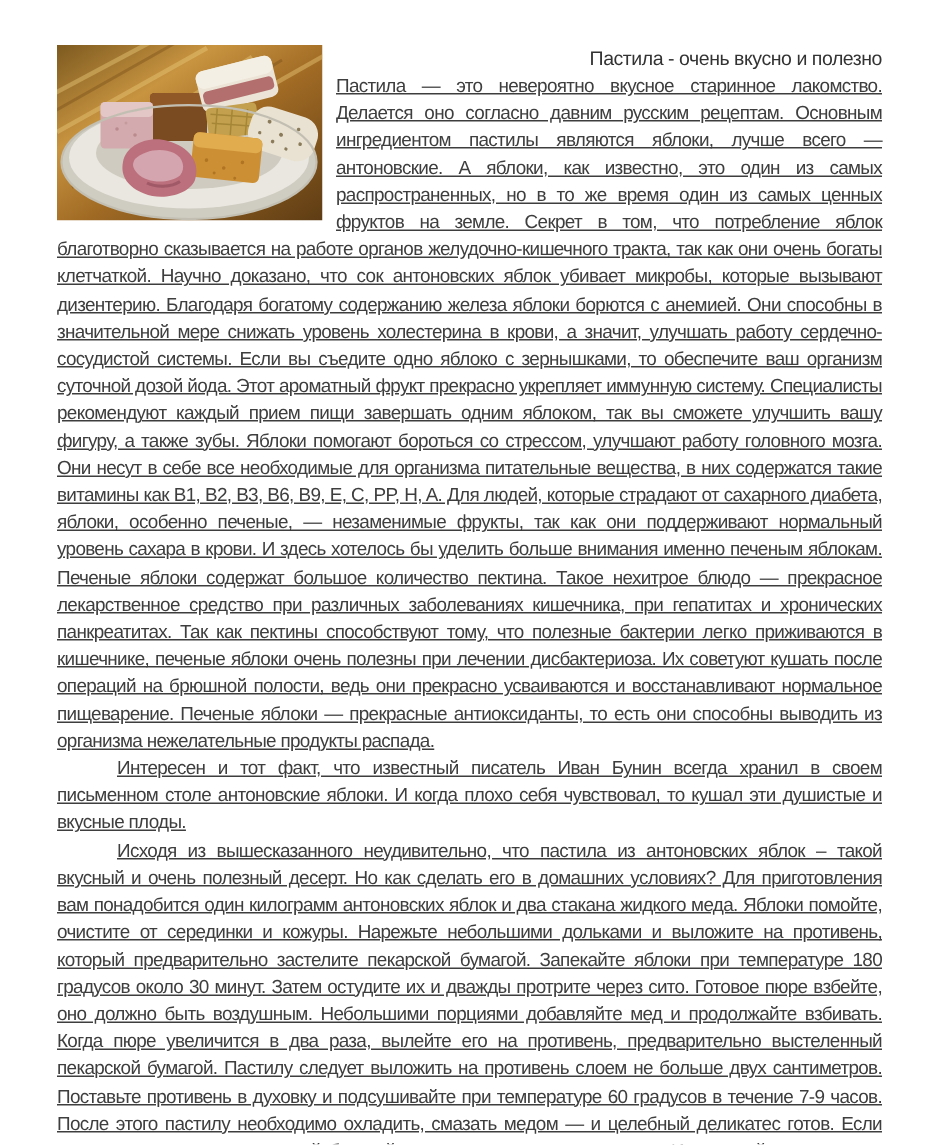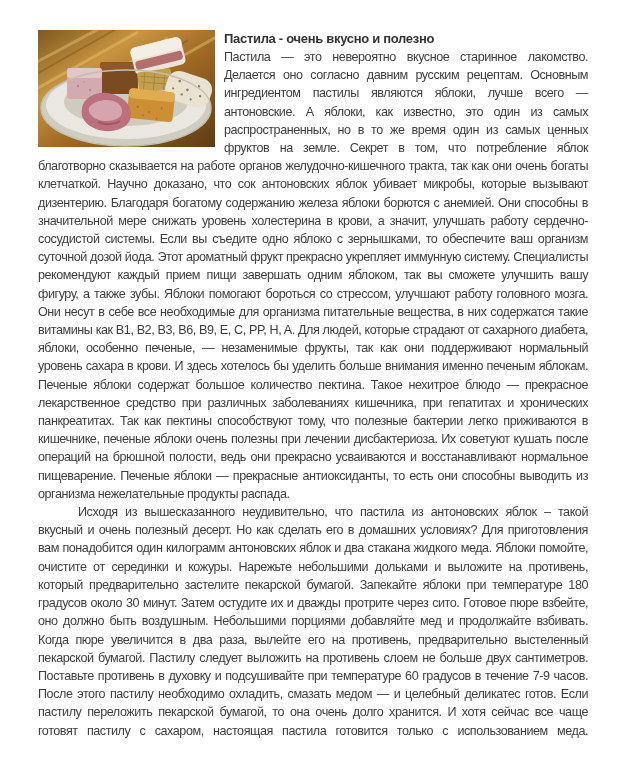--- a/index.html
+++ b/index.html
@@ -24,29 +24,29 @@
   }
   .photo {
     float: left;
     width: 177px;
     height: 117px;
     margin: 0 9px 3px 0;
   }
   .photo svg { display: block; }
   .title {
     font-size: 13px;
-    font-weight: bold;
-    text-align: left;
+    font-weight: normal;
+    text-align: right;
     margin: 0;
     padding: 0 0 1px 0;
     color: #333333;
     line-height: 17px;
     letter-spacing: -0.3px;
   }
-  p.para { margin: 0; padding: 0; }
+  p.para { margin: 0; padding: 0; text-decoration: underline; }
   p.para.indent { text-indent: 40px; }
   p.para.stretch-last { text-align-last: justify; }
   .watermark {
     position: absolute;
     right: 3px;
     bottom: 3px;
     width: 124px;
     height: 66px;
     pointer-events: none;
   }
@@ -139,18 +139,19 @@
         <path d="M52 76 C58 70 70 68 78 72 C84 75 86 82 82 87 C74 93 60 92 54 86 C50 82 50 79 52 76 Z" fill="#d9b3ba" opacity="0.8"></path>
         <path d="M60 92 C66 95 76 95 82 91" stroke="#94505e" stroke-width="2" fill="none" opacity="0.7"></path>
 
         <ellipse cx="88" cy="78" rx="85" ry="38" fill="none" stroke="#c2bfb2" stroke-width="1.5"></ellipse>
       </svg>
     </div>
 
     <h1 class="title">Пастила - очень вкусно и полезно</h1>
 
     <p class="para">Пастила — это невероятно вкусное старинное лакомство. Делается оно согласно давним русским рецептам. Основным ингредиентом пастилы являются яблоки, лучше всего — антоновские. А яблоки, как известно, это один из самых распространенных, но в то же время один из самых ценных фруктов на земле. Секрет в том, что потребление яблок благотворно сказывается на работе органов желудочно-кишечного тракта, так как они очень богаты клетчаткой. Научно доказано, что сок антоновских яблок убивает микробы, которые вызывают дизентерию. Благодаря богатому содержанию железа яблоки борются с анемией. Они способны в значительной мере снижать уровень холестерина в крови, а значит, улучшать работу сердечно-сосудистой системы. Если вы съедите одно яблоко с зернышками, то обеспечите ваш организм суточной дозой йода. Этот ароматный фрукт прекрасно укрепляет иммунную систему. Специалисты рекомендуют каждый прием пищи завершать одним яблоком, так вы сможете улучшить вашу фигуру, а также зубы. Яблоки помогают бороться со стрессом, улучшают работу головного мозга. Они несут в себе все необходимые для организма питательные вещества, в них содержатся такие витамины как B1, B2, B3, B6, B9, E, C, PP, H, A. Для людей, которые страдают от сахарного диабета, яблоки, особенно печеные, — незаменимые фрукты, так как они поддерживают нормальный уровень сахара в крови. И здесь хотелось бы уделить больше внимания именно печеным яблокам. Печеные яблоки содержат большое количество пектина. Такое нехитрое блюдо — прекрасное лекарственное средство при различных заболеваниях кишечника, при гепатитах и хронических панкреатитах. Так как пектины способствуют тому, что полезные бактерии легко приживаются в кишечнике, печеные яблоки очень полезны при лечении дисбактериоза. Их советуют кушать после операций на брюшной полости, ведь они прекрасно усваиваются и восстанавливают нормальное пищеварение. Печеные яблоки — прекрасные антиоксиданты, то есть они способны выводить из организма нежелательные продукты распада.</p>
+    <p class="para indent">Интересен и тот факт, что известный писатель Иван Бунин всегда хранил в своем письменном столе антоновские яблоки. И когда плохо себя чувствовал, то кушал эти душистые и вкусные плоды.</p>
     <p class="para indent stretch-last">Исходя из вышесказанного неудивительно, что пастила из антоновских яблок – такой вкусный и очень полезный десерт. Но как сделать его в домашних условиях? Для приготовления вам понадобится один килограмм антоновских яблок и два стакана жидкого меда. Яблоки помойте, очистите от серединки и кожуры. Нарежьте небольшими дольками и выложите на противень, который предварительно застелите пекарской бумагой. Запекайте яблоки при температуре 180 градусов около 30 минут. Затем остудите их и дважды протрите через сито. Готовое пюре взбейте, оно должно быть воздушным. Небольшими порциями добавляйте мед и продолжайте взбивать. Когда пюре увеличится в два раза, вылейте его на противень, предварительно выстеленный пекарской бумагой. Пастилу следует выложить на противень слоем не больше двух сантиметров. Поставьте противень в духовку и подсушивайте при температуре 60 градусов в течение 7-9 часов. После этого пастилу необходимо охладить, смазать медом — и целебный деликатес готов. Если пастилу переложить пекарской бумагой, то она очень долго хранится. И хотя сейчас все чаще готовят пастилу с сахаром, настоящая пастила готовится только с использованием меда.</p>
 
   </div>
 
 
 </div>
 
 </body></html>

